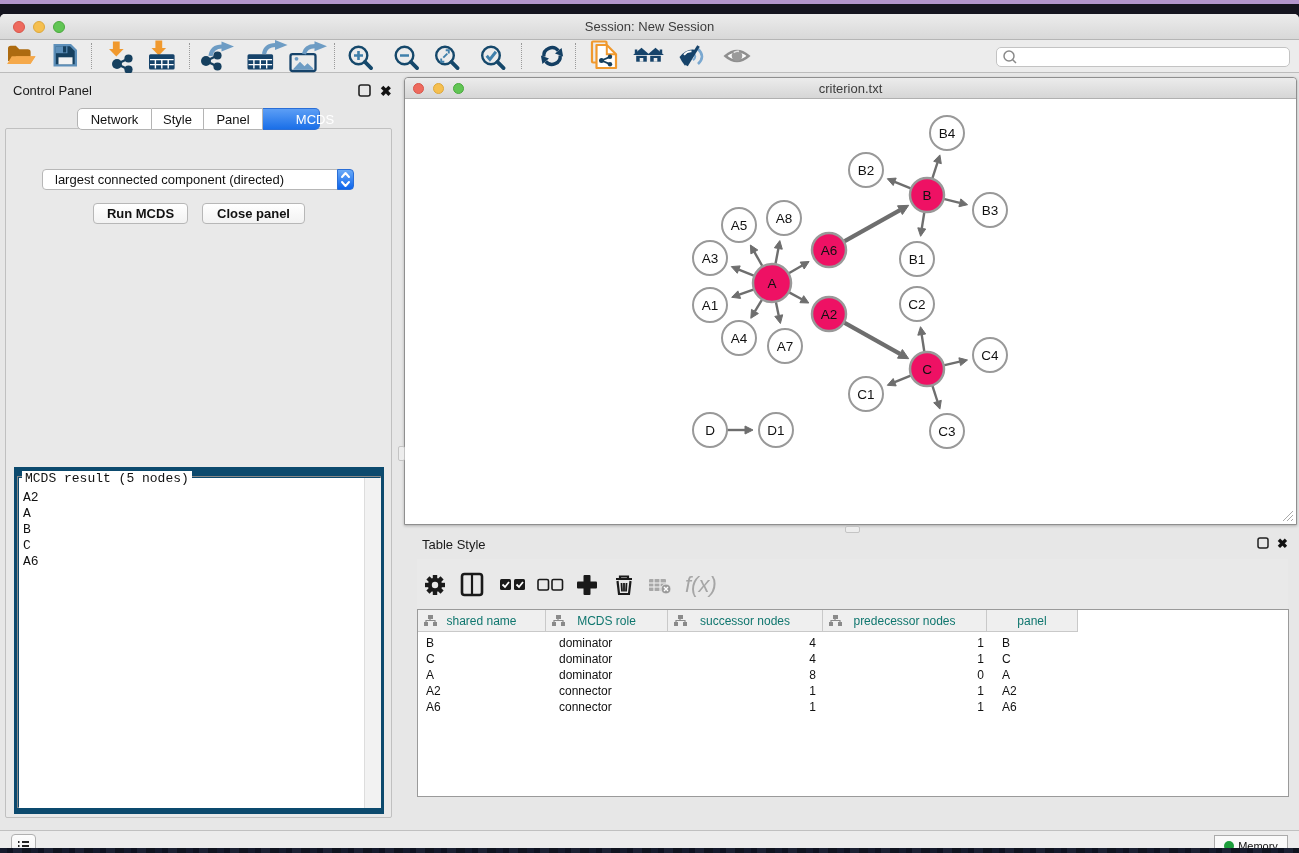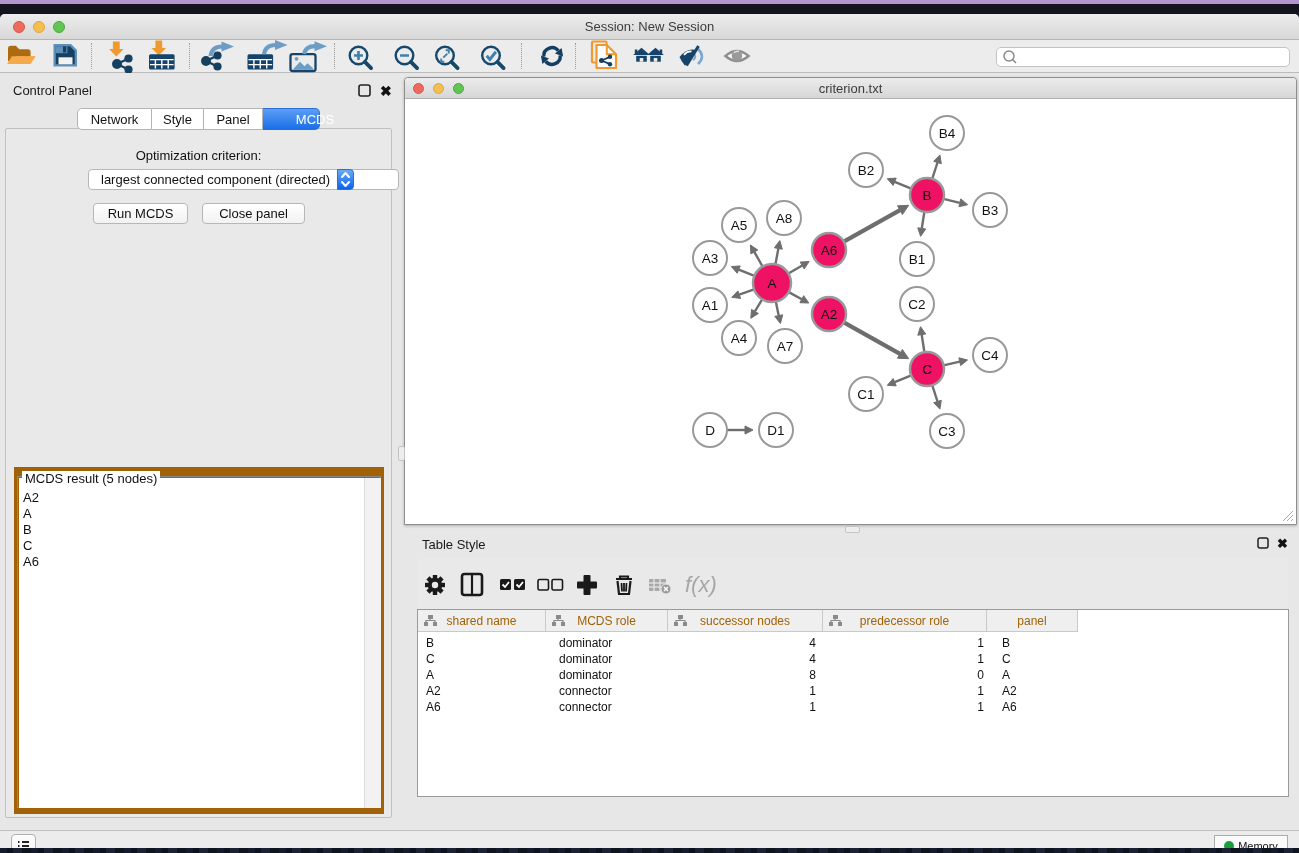--- a/index.html
+++ b/index.html
@@ -26,46 +26,46 @@
 #cptitle { left:13px; top:69px; font-size:13px; color:#1a1a1a; }
 .tabbar { position:absolute; display:flex; font-size:13px; }
 .tabbar .tab { background:#fff; border:1px solid #b4b4b4; border-left:none; color:#111;
   display:flex; align-items:center; justify-content:center; }
 .tabbar .tab:first-child { border-left:1px solid #b4b4b4; border-radius:5px 0 0 5px; }
 .tabbar .tab:last-child { border-radius:0 5px 5px 0;padding-left:48px; }
 .tabbar .tab.sel { background:linear-gradient(#5c9ef5,#1a6fe8); border-color:#2a6ed6; color:#fff; }
 #cptabs { left:77px; top:94px; height:22px; }
 #cppanel { left:5px; top:114px; width:387px; height:690px; background:#e9e9e9; border:1px solid #c0c0c0; border-radius:2px; }
 #optlabel { left:0; top:134px; width:397px; text-align:center; font-size:13px; color:#111; }
-#dropdown { left:42px; top:155px; width:311px; height:21px; background:#fff; border:1px solid #b7b7b7; border-radius:4px; font-size:13px; color:#111; line-height:19px; padding-left:12px;margin-left:46px; }
+#dropdown { left:42px; top:155px; width:311px; height:21px; background:#fff; border:1px solid #b7b7b7; border-radius:4px; font-size:13px; color:#111; line-height:19px; padding-left:12px; }
 #ddbtn { left:337px; top:155px; width:17px; height:21px; border-radius:0 4px 4px 0; background:linear-gradient(#6aaaf7,#0c64ec); border:1px solid #2a6ed6; }
-.macbtn { position:absolute; background:linear-gradient(#ffffff,#f2f2f2); border:1px solid #b7b7b7; border-radius:4px; font-size:13px; color:#111; text-align:center; }
+.macbtn { position:absolute; background:linear-gradient(#ffffff,#f2f2f2); border:1px solid #b7b7b7; border-radius:4px; font-size:13px; color:#111; text-align:center;font-weight:bold; }
 #runbtn { left:93px; top:189px; width:95px; height:21px; line-height:19px; }
 #closebtn { left:202px; top:189px; width:103px; height:21px; line-height:19px; }
-#resultbox { left:14px; top:453px; width:370px; height:347px; background:#a16207; }
+#resultbox { left:14px; top:453px; width:370px; height:347px; background:#0c4a6e;font-family:Liberation Mono, monospace; }
 #fieldset { left:3px; top:9px; width:364px; height:332px; border:1px solid #888; }
 #fslegend { left:4px; top:-6px; background:#fff; padding:0 3px; font-size:13px; color:#111; z-index:5; }
 #resultlist { left:1px; top:1px; width:345px; height:330px; background:#fff; font-size:13px; color:#111; padding:12px 0 0 4px; line-height:16px; }
 #resultscroll { left:346px; top:1px; width:17px; height:330px; background:#f2f2f2; border-left:1px solid #ddd; }
 
 
 #netwin { left:404px; top:63px; width:893px; height:448px; background:#fff; border:1px solid #8f8f8f; border-radius:4px 4px 0 0; box-shadow:0 1px 3px rgba(0,0,0,0.25); }
 #nettitle { left:0; top:0; width:891px; height:21px; background:linear-gradient(#ececec,#d6d6d6); border-bottom:1px solid #b0b0b0; border-radius:4px 4px 0 0; }
 #nettitle .tl { width:11px; height:11px; top:5px; }
 #nettitle .t1 { left:8px;  background:#ee6a5e; border:1px solid #d8564b; }
 #nettitle .t2 { left:28px; background:#f5bf4f; border:1px solid #dda83b; }
 #nettitle .t3 { left:48px; background:#61c554; border:1px solid #4aa93e; }
 #nettext { left:0; top:3px; width:891px; text-align:center; font-size:13px; color:#3c3c3c; }
 #netcanvas { left:0; top:21px; width:891px; height:425px; background:#fff; overflow:hidden; }
 
 
 #tptitle { left:422px; top:523px; font-size:13px; color:#1a1a1a; }
 #tptoolbar { left:417px; top:545px; width:871px; height:50px; background:#e9e9e9; }
 #tablebox { left:417px; top:595px; width:872px; height:188px; background:#fff; border:1px solid #9a9a9a; }
-#thead { left:0; top:0; width:660px; height:22px; background:#efefef; border-bottom:1px solid #c9c9c9; font-size:12px; color:#a16207; }
+#thead { left:0; top:0; width:660px; height:22px; background:#efefef; border-bottom:1px solid #c9c9c9; font-size:12px; color:#0f766e; }
 .th { position:absolute; top:0; height:22px; border-right:1px solid #c9c9c9; text-align:center; line-height:22px; }
 .trow { position:absolute; font-size:12px; color:#111; height:16px; line-height:16px; }
 #tabletabs { left:672px; top:788px; height:22px; }
 #memorybtn { left:1214px; top:821px; width:74px; height:23px; background:#fafafa; border:1px solid #ababab; font-size:11px; color:#111; line-height:21px; text-align:center; }
 #listbtn { left:11px; top:820px; width:25px; height:24px; background:linear-gradient(#fdfdfd,#f0f0f0); border:1px solid #b0b0b0; border-radius:4px; }
 svg text { font-family:"Liberation Sans", sans-serif; }
 </style>
 </head>
 <body>
 <div id="topstrip" class="abs"></div>
@@ -201,21 +201,20 @@
     <rect x="3" y="2" width="11" height="11" rx="2" fill="none" stroke="#222" stroke-width="1.6"></rect>
     <text x="24" y="13" font-size="14" font-weight="bold" fill="#111">✖</text>
   </svg>
   <div id="cppanel" class="abs"></div>
   <div id="cptabs" class="tabbar">
     <div class="tab" style="width:75px">Network</div>
     <div class="tab" style="width:52px">Style</div>
     <div class="tab" style="width:59px">Panel</div>
     <div class="tab sel" style="width:57px">MCDS</div>
   </div>
-  <div id="optlabel" class="abs">Optimization criterion:</div>
   <div id="dropdown" class="abs">largest connected component (directed)</div>
   <div id="ddbtn" class="abs">
     <svg width="15" height="19">
       <path d="M4,7 L7.5,3 L11,7" fill="none" stroke="#fff" stroke-width="2" stroke-linecap="round" stroke-linejoin="round"></path>
       <path d="M4,12 L7.5,16 L11,12" fill="none" stroke="#fff" stroke-width="2" stroke-linecap="round" stroke-linejoin="round"></path>
     </svg>
   </div>
   <div id="runbtn" class="macbtn">Run MCDS</div>
   <div id="closebtn" class="macbtn">Close panel</div>
   <div id="resultbox" class="abs">
@@ -401,21 +400,21 @@
         </svg>
         <div class="th" style="left:250px;width:155px">successor nodes</div>
         <svg width="14" height="12" style="position:absolute;left:256px;top:5px">
           <g fill="#8a8a8a">
             <rect x="4" y="0" width="5" height="4"></rect>
             <rect x="0" y="7" width="4" height="4"></rect>
             <rect x="9" y="7" width="4" height="4"></rect>
             <path d="M6,4 v2 M2,7 v-1.5 h9 V7" stroke="#8a8a8a" fill="none" stroke-width="1.2"></path>
           </g>
         </svg>
-        <div class="th" style="left:405px;width:164px">predecessor role</div>
+        <div class="th" style="left:405px;width:164px">predecessor nodes</div>
         <svg width="14" height="12" style="position:absolute;left:411px;top:5px">
           <g fill="#8a8a8a">
             <rect x="4" y="0" width="5" height="4"></rect>
             <rect x="0" y="7" width="4" height="4"></rect>
             <rect x="9" y="7" width="4" height="4"></rect>
             <path d="M6,4 v2 M2,7 v-1.5 h9 V7" stroke="#8a8a8a" fill="none" stroke-width="1.2"></path>
           </g>
         </svg>
         <div class="th" style="left:569px;width:91px">panel</div>
       </div>

